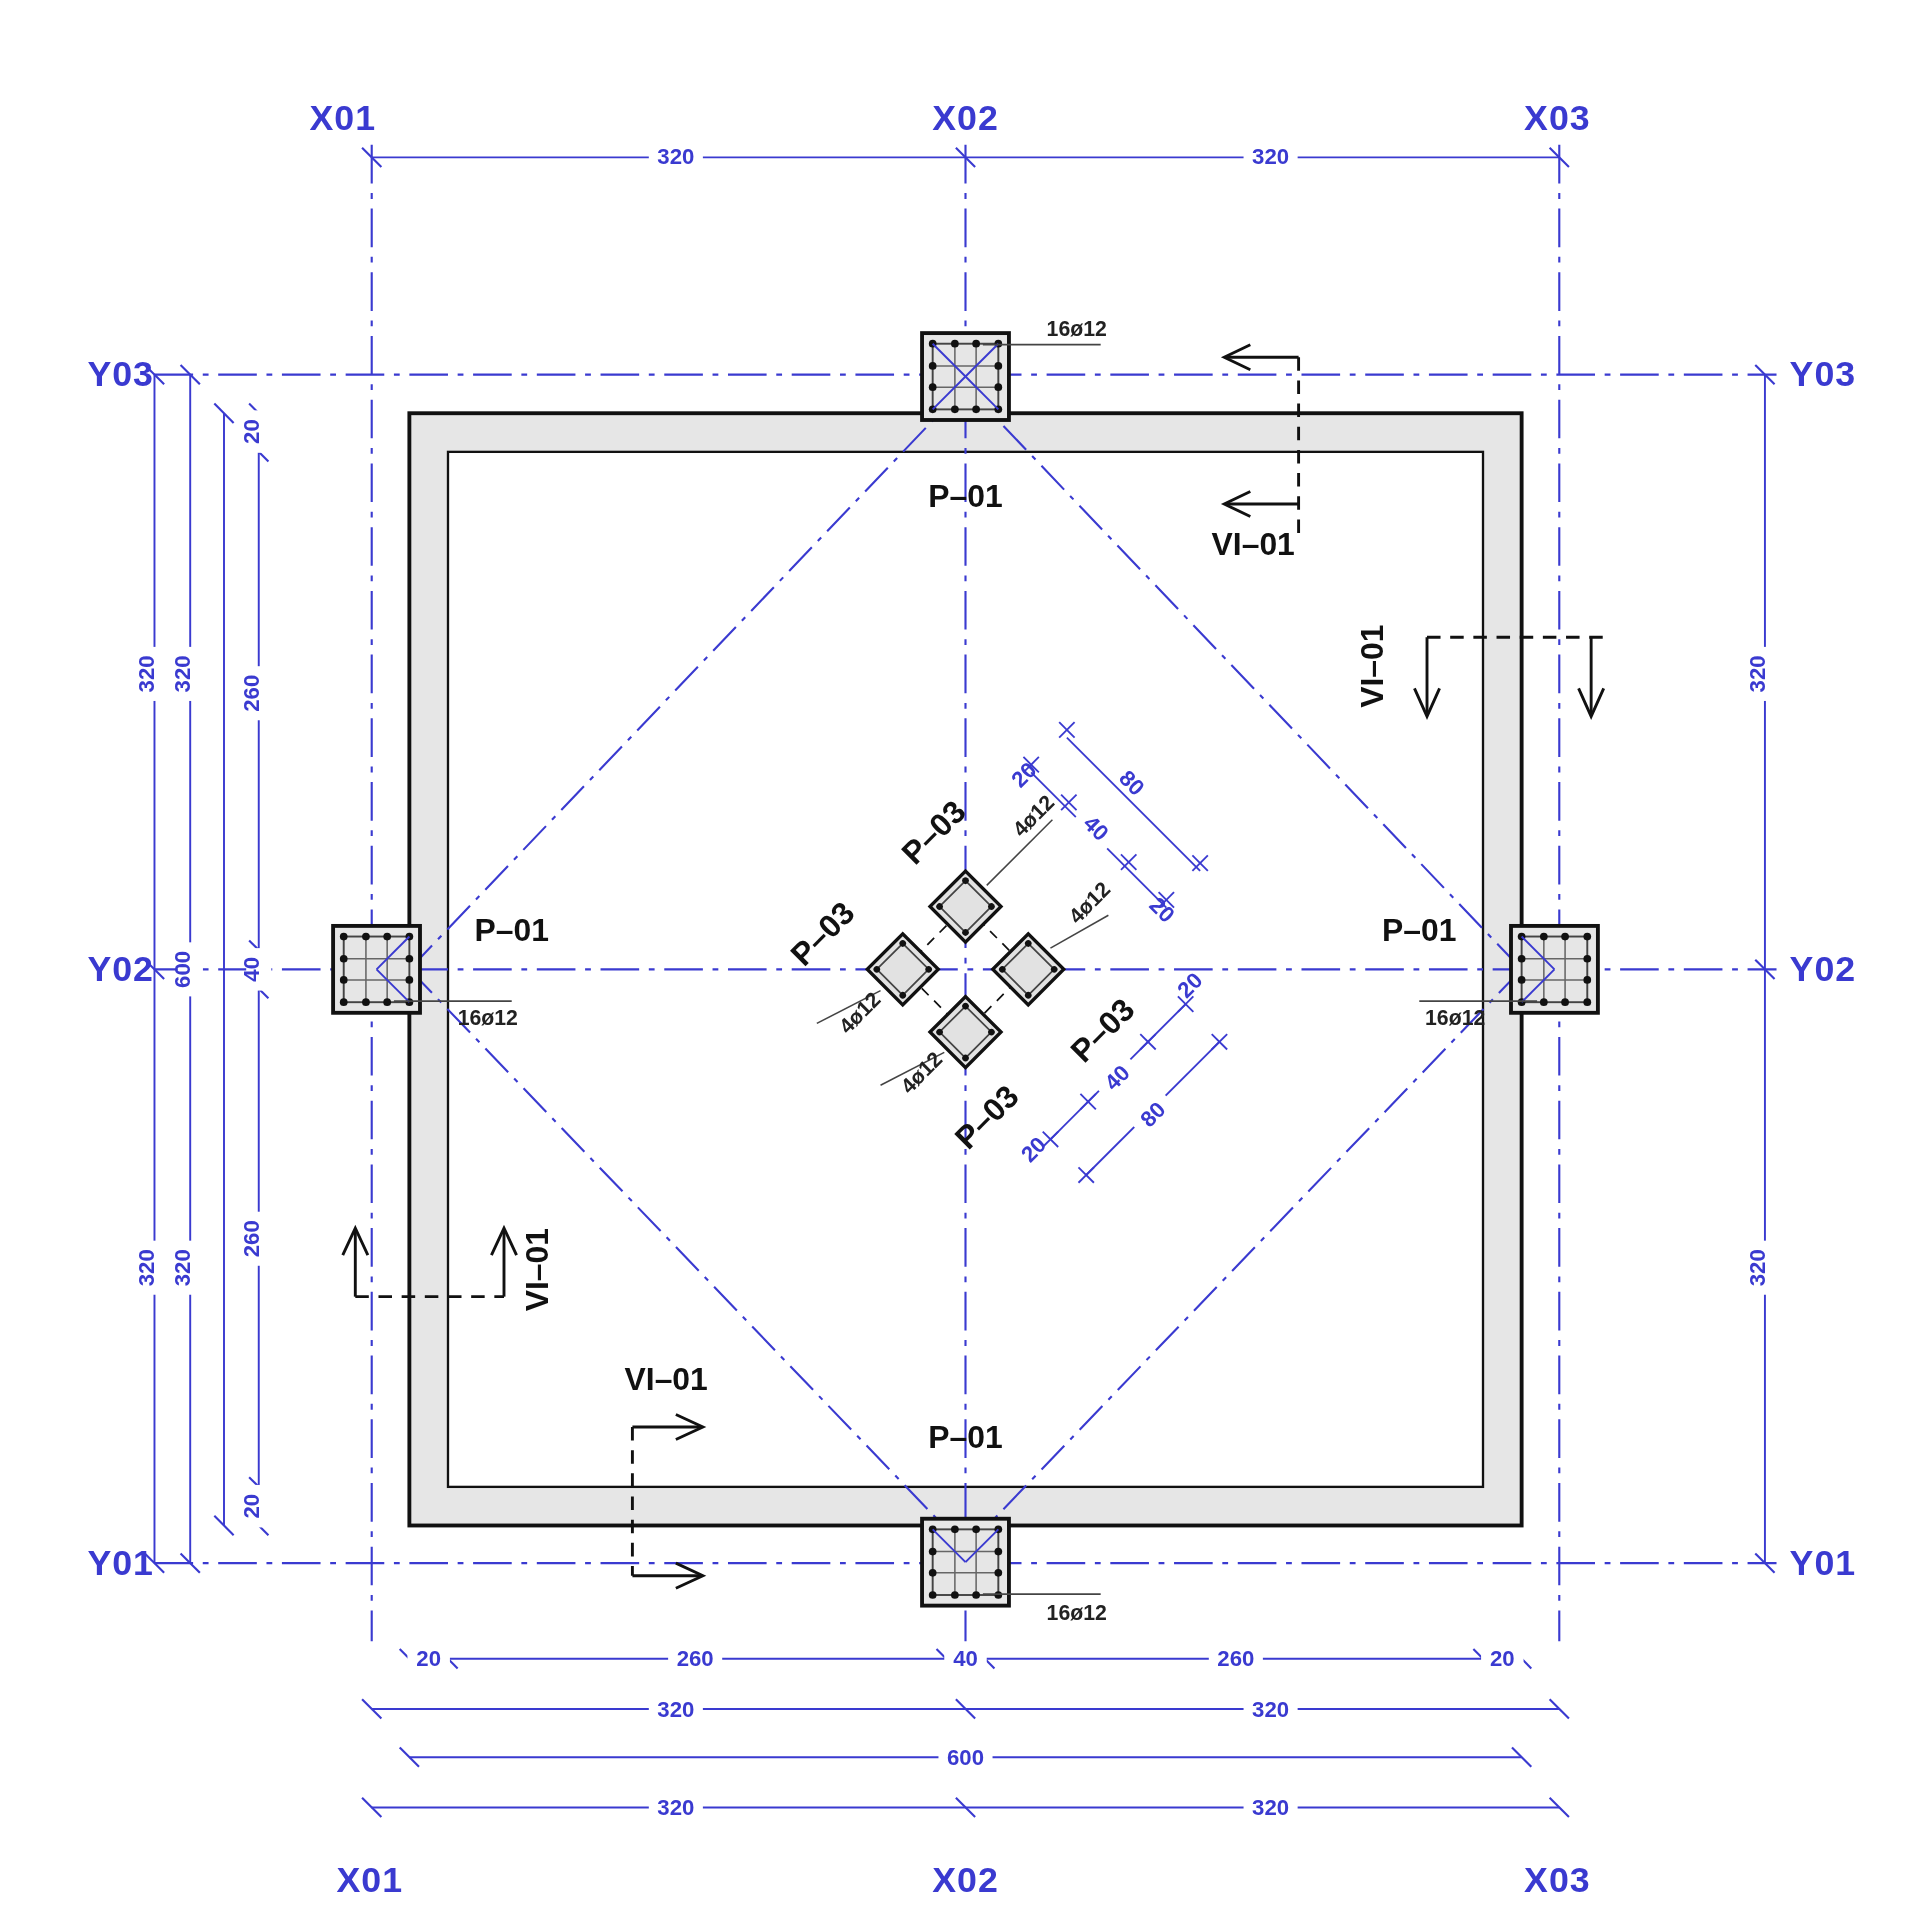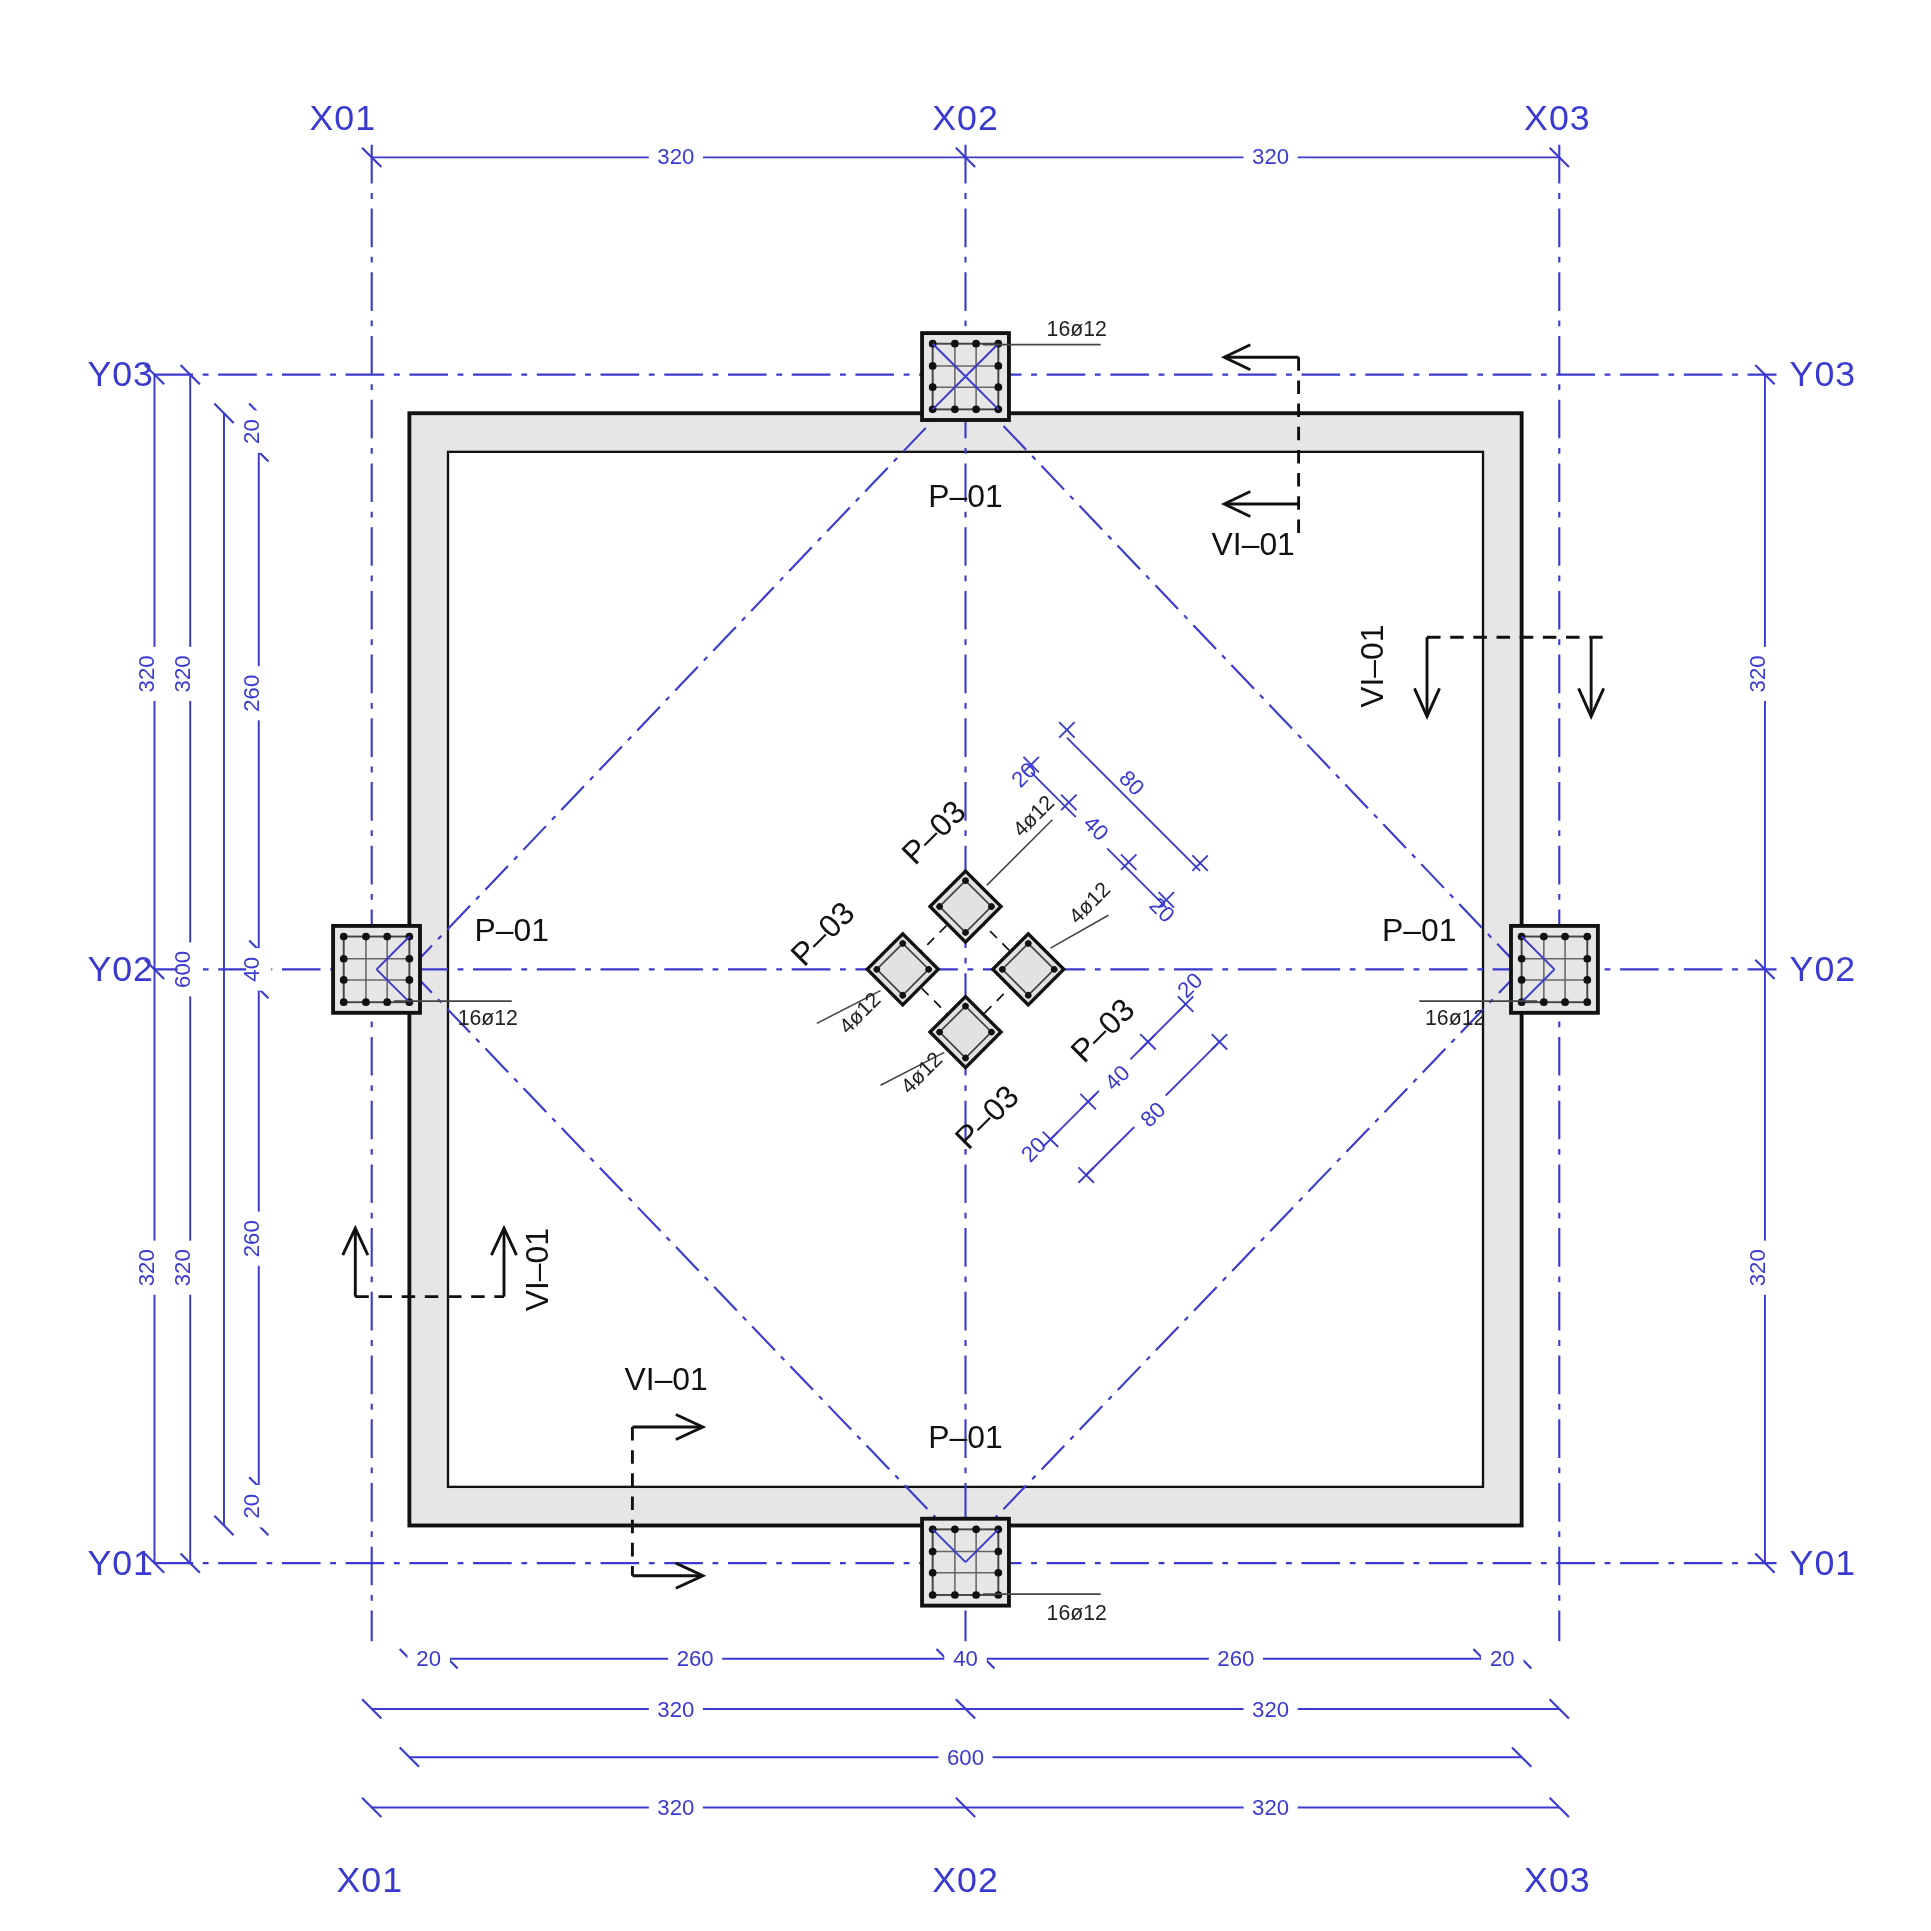--- a/index.html
+++ b/index.html
@@ -1,18 +1,18 @@
 <!DOCTYPE html>
 <html><head>
 <meta charset="utf-8">
 <style>
   html,body{margin:0;padding:0;background:#ffffff;}
   body{width:1931px;height:1931px;overflow:hidden;
        font-family:"Liberation Sans",sans-serif;}
-  #stage{position:relative;width:1931px;height:1931px;}
+  #stage{position:relative;width:1931px;height:1931px;font-weight:bold;}
   svg{display:block;}
   .gridlbl{font-family:"Liberation Sans",sans-serif;font-size:37px;fill:#3a3ad0;letter-spacing:1px;}
   .dimtxt{font-family:"Liberation Sans",sans-serif;font-size:23px;fill:#3a3ad0;}
   .blktxt{font-family:"Liberation Sans",sans-serif;font-size:33px;fill:#111111;}
   .rebtxt{font-family:"Liberation Sans",sans-serif;font-size:22px;fill:#222222;}
 </style>
 </head>
 <body>
 
 <div id="stage">

